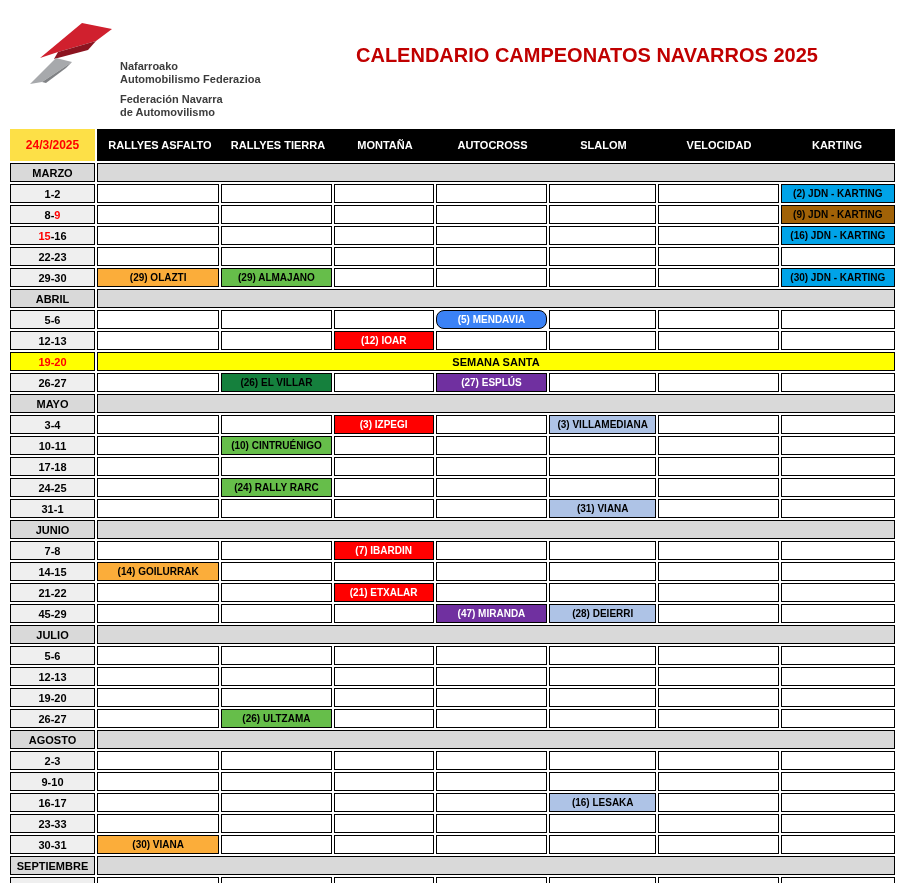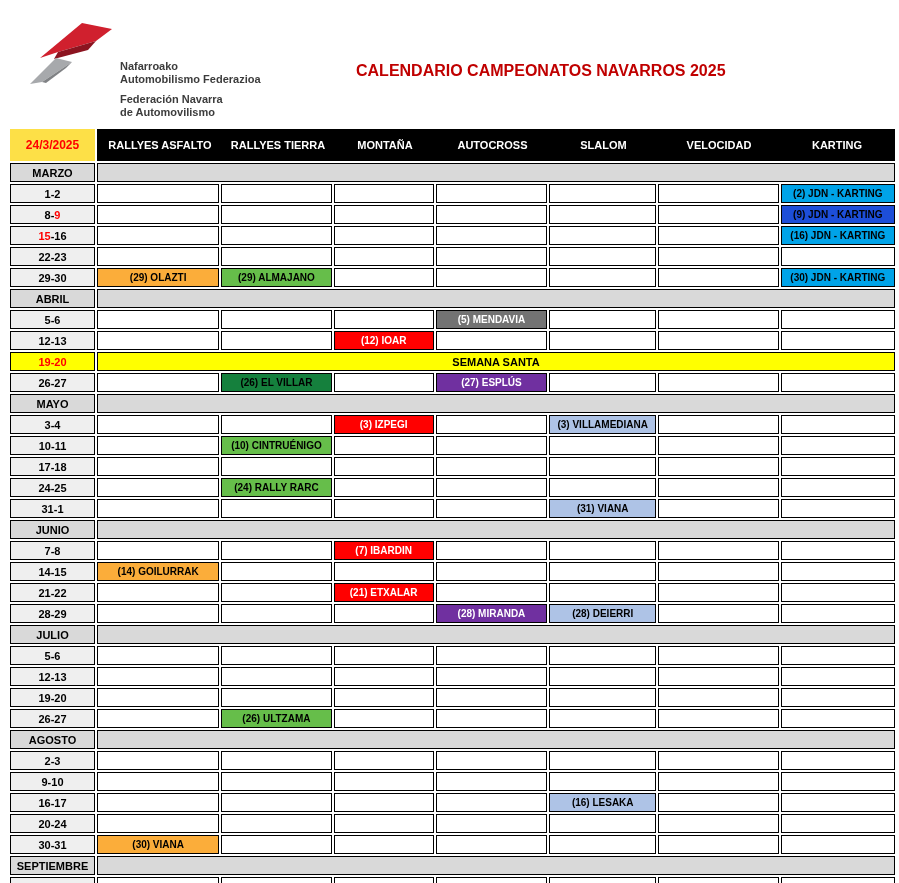--- a/index.html
+++ b/index.html
@@ -3,21 +3,21 @@
 <meta charset="utf-8">
 <style>
   html,body{margin:0;padding:0;background:#fff;}
   body{width:899px;height:883px;position:relative;font-family:"Liberation Sans",sans-serif;overflow:hidden;}
 
   
   .logo-wrap{position:absolute;left:28px;top:10px;display:flex;align-items:flex-start;}
   .logo-flag{width:88px;height:80px;}
   .logo-text{margin-left:4px;margin-top:50px;font-weight:bold;font-size:11px;line-height:13px;color:#3c3c3c;}
   .logo-text .grp{margin-bottom:7px;white-space:pre-line;}
-  .page-title{position:absolute;left:356px;top:62px;font-weight:bold;font-size:16px;color:#C00000;white-space:nowrap;}
+  .page-title{position:absolute;left:356px;top:44px;font-weight:bold;font-size:20px;color:#C00000;white-space:nowrap;}
 
   
   .cal-wrap{position:absolute;left:8px;top:127px;}
   table{border-collapse:separate;border-spacing:2px;table-layout:fixed;}
   td,th{padding:0;margin:0;overflow:hidden;white-space:nowrap;text-align:center;vertical-align:middle;}
 
   th.date-header{background:#fde047;color:#FF0000;font-weight:bold;font-size:12px;height:30px;border:none;}
   th.black-band{background:#000;height:30px;border:1px solid #000;}
   .band-flex{display:flex;align-items:center;height:100%;}
   .band-flex span{color:#fff;font-weight:bold;font-size:11px;display:block;}
@@ -93,21 +93,21 @@
           <td class="event-cell" style="background: rgb(0, 163, 232); color: rgb(0, 0, 0);">(2) JDN - KARTING</td>
         </tr>
         <tr>
           <td class="date-cell"><span>8-</span><span class="red-seg">9</span></td>
           <td class="event-cell"></td>
           <td class="event-cell"></td>
           <td class="event-cell"></td>
           <td class="event-cell"></td>
           <td class="event-cell"></td>
           <td class="event-cell"></td>
-          <td class="event-cell" style="background: #1d4ed8; color: rgb(0, 0, 0);">(9) JDN - KARTING</td>
+          <td class="event-cell" style="background: #a16207; color: rgb(0, 0, 0);">(9) JDN - KARTING</td>
         </tr>
         <tr>
           <td class="date-cell"><span class="red-seg">15</span><span>-16</span></td>
           <td class="event-cell"></td>
           <td class="event-cell"></td>
           <td class="event-cell"></td>
           <td class="event-cell"></td>
           <td class="event-cell"></td>
           <td class="event-cell"></td>
           <td class="event-cell" style="background: rgb(0, 163, 232); color: rgb(0, 0, 0);">(16) JDN - KARTING</td>
@@ -134,21 +134,21 @@
         </tr>
         <tr>
           <td class="month-name">ABRIL</td>
           <td class="month-band" colspan="7"></td>
         </tr>
         <tr>
           <td class="date-cell"><span>5-6</span></td>
           <td class="event-cell"></td>
           <td class="event-cell"></td>
           <td class="event-cell"></td>
-          <td class="event-cell" style="background: #737373; color: rgb(255, 255, 255);">(5) MENDAVIA</td>
+          <td class="event-cell" style="background: #3b82f6; color: rgb(255, 255, 255); border-radius: 8px;">(5) MENDAVIA</td>
           <td class="event-cell"></td>
           <td class="event-cell"></td>
           <td class="event-cell"></td>
         </tr>
         <tr>
           <td class="date-cell"><span>12-13</span></td>
           <td class="event-cell"></td>
           <td class="event-cell"></td>
           <td class="event-cell" style="background: rgb(255, 0, 0); color: rgb(255, 255, 255);">(12) IOAR</td>
           <td class="event-cell"></td>
@@ -252,25 +252,25 @@
           <td class="date-cell"><span>21-22</span></td>
           <td class="event-cell"></td>
           <td class="event-cell"></td>
           <td class="event-cell" style="background: rgb(255, 0, 0); color: rgb(255, 255, 255);">(21) ETXALAR</td>
           <td class="event-cell"></td>
           <td class="event-cell"></td>
           <td class="event-cell"></td>
           <td class="event-cell"></td>
         </tr>
         <tr>
-          <td class="date-cell"><span>28-29</span></td>
-          <td class="event-cell"></td>
-          <td class="event-cell"></td>
-          <td class="event-cell"></td>
-          <td class="event-cell" style="background: rgb(112, 48, 160); color: rgb(255, 255, 255);">(28) MIRANDA</td>
+          <td class="date-cell"><span>45-29</span></td>
+          <td class="event-cell"></td>
+          <td class="event-cell"></td>
+          <td class="event-cell"></td>
+          <td class="event-cell" style="background: rgb(112, 48, 160); color: rgb(255, 255, 255);">(47) MIRANDA</td>
           <td class="event-cell" style="background: rgb(174, 195, 230); color: rgb(0, 0, 0);">(28) DEIERRI</td>
           <td class="event-cell"></td>
           <td class="event-cell"></td>
         </tr>
         <tr>
           <td class="month-name">JULIO</td>
           <td class="month-band" colspan="7"></td>
         </tr>
         <tr>
           <td class="date-cell"><span>5-6</span></td>
@@ -340,21 +340,21 @@
           <td class="date-cell"><span>16-17</span></td>
           <td class="event-cell"></td>
           <td class="event-cell"></td>
           <td class="event-cell"></td>
           <td class="event-cell"></td>
           <td class="event-cell" style="background: rgb(174, 195, 230); color: rgb(0, 0, 0); margin-left: 6px;">(16) LESAKA</td>
           <td class="event-cell"></td>
           <td class="event-cell"></td>
         </tr>
         <tr>
-          <td class="date-cell"><span>20-24</span></td>
+          <td class="date-cell"><span>23-33</span></td>
           <td class="event-cell"></td>
           <td class="event-cell"></td>
           <td class="event-cell"></td>
           <td class="event-cell"></td>
           <td class="event-cell"></td>
           <td class="event-cell"></td>
           <td class="event-cell"></td>
         </tr>
         <tr>
           <td class="date-cell"><span>30-31</span></td>

